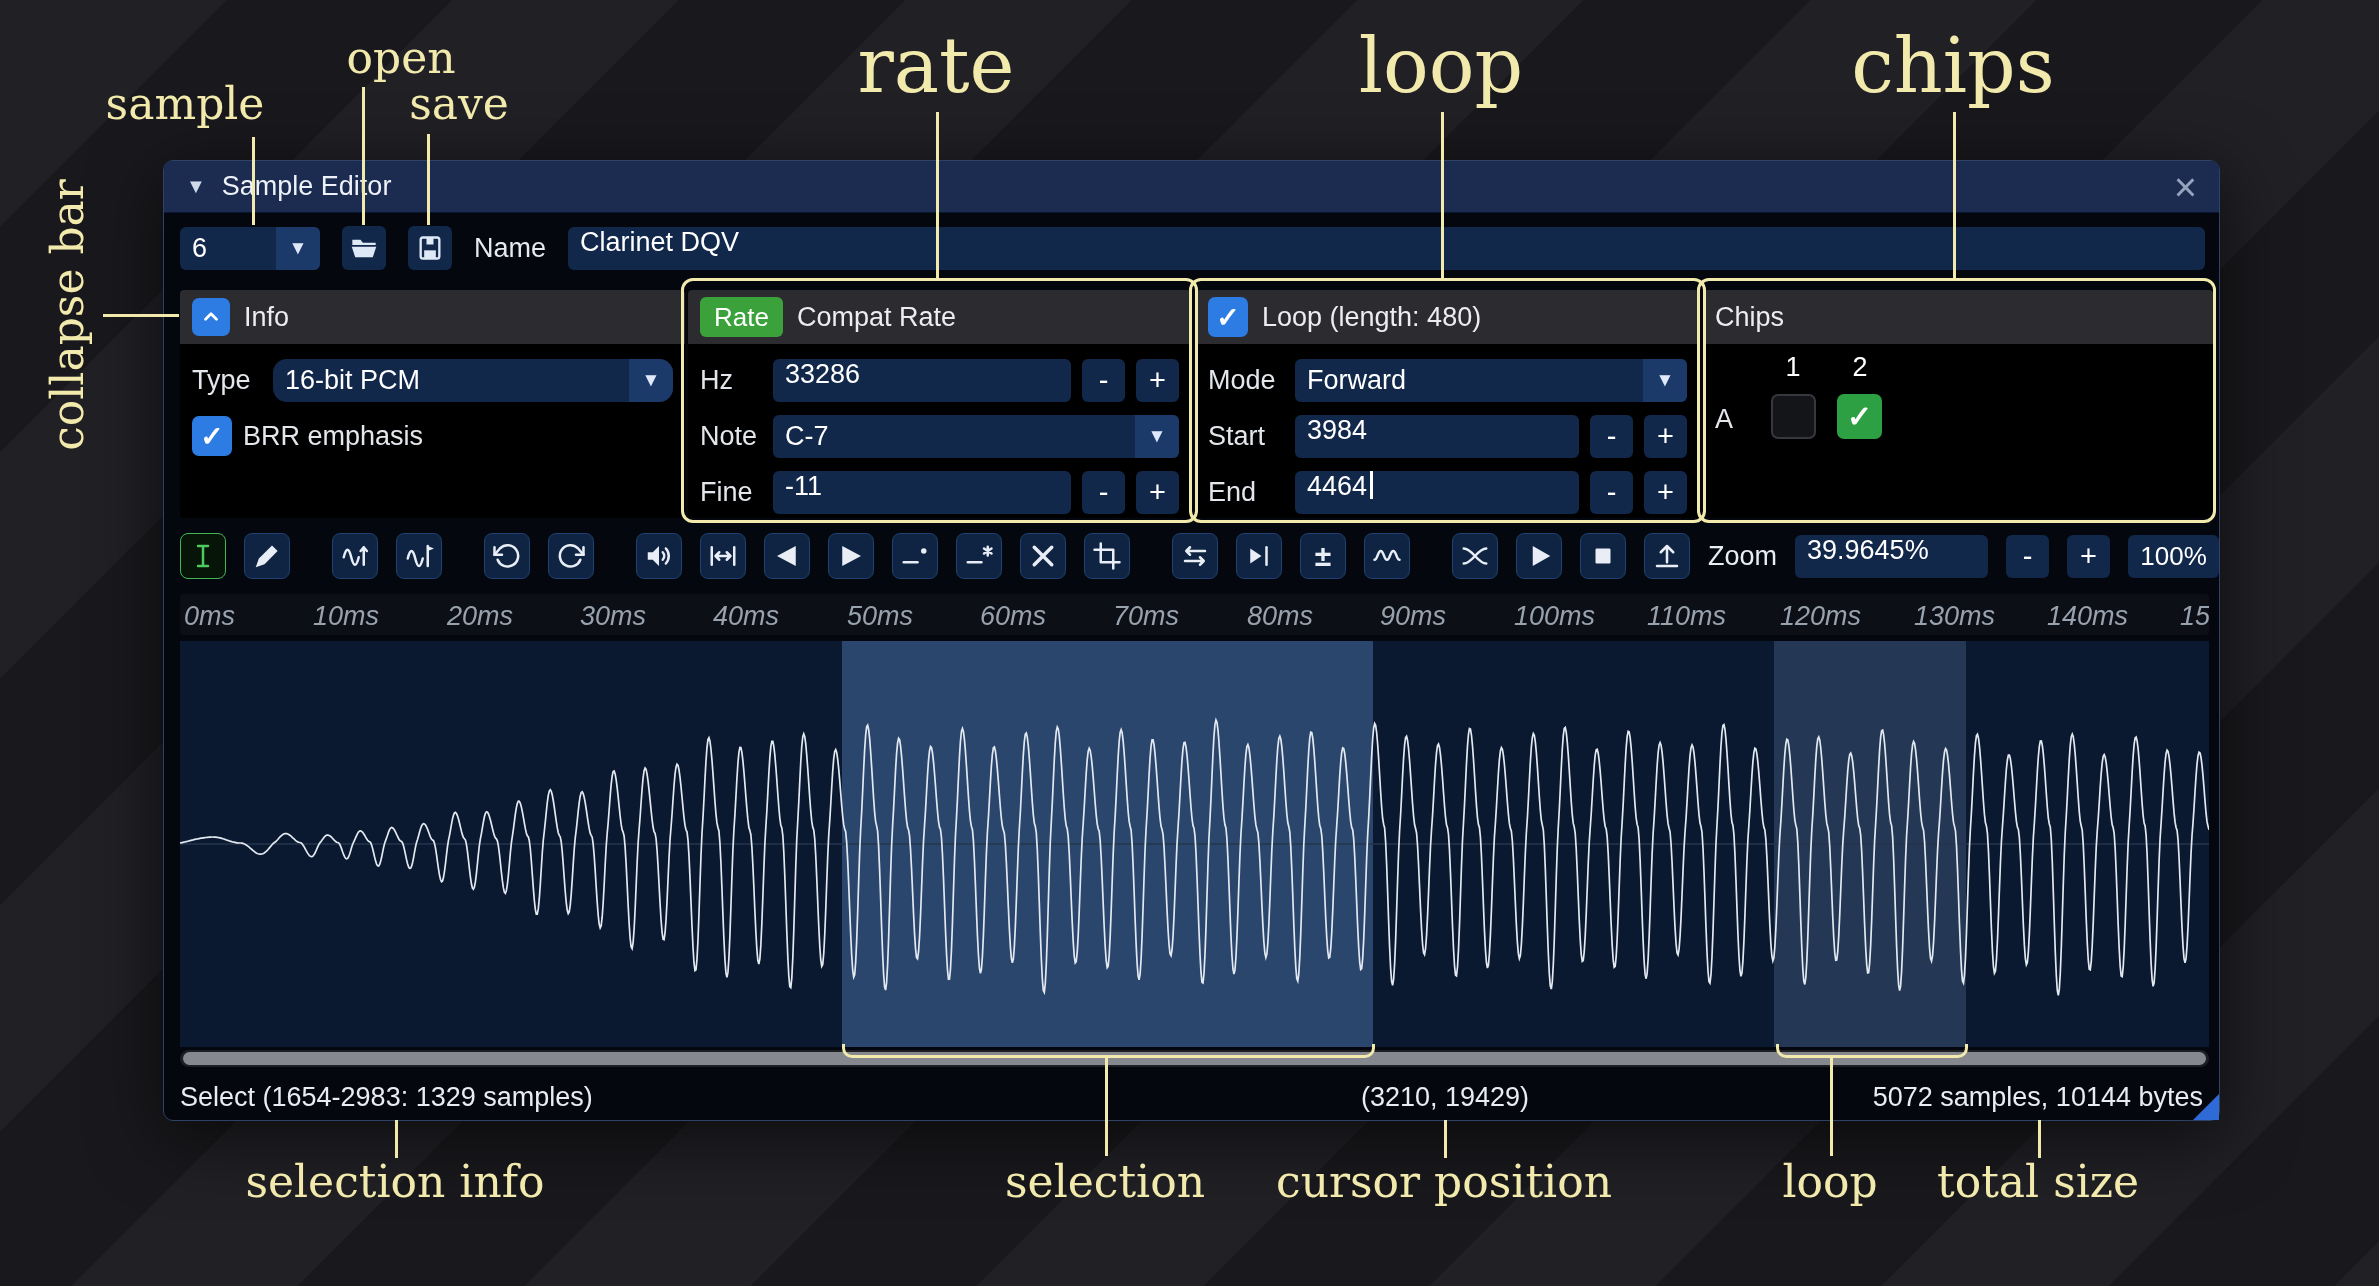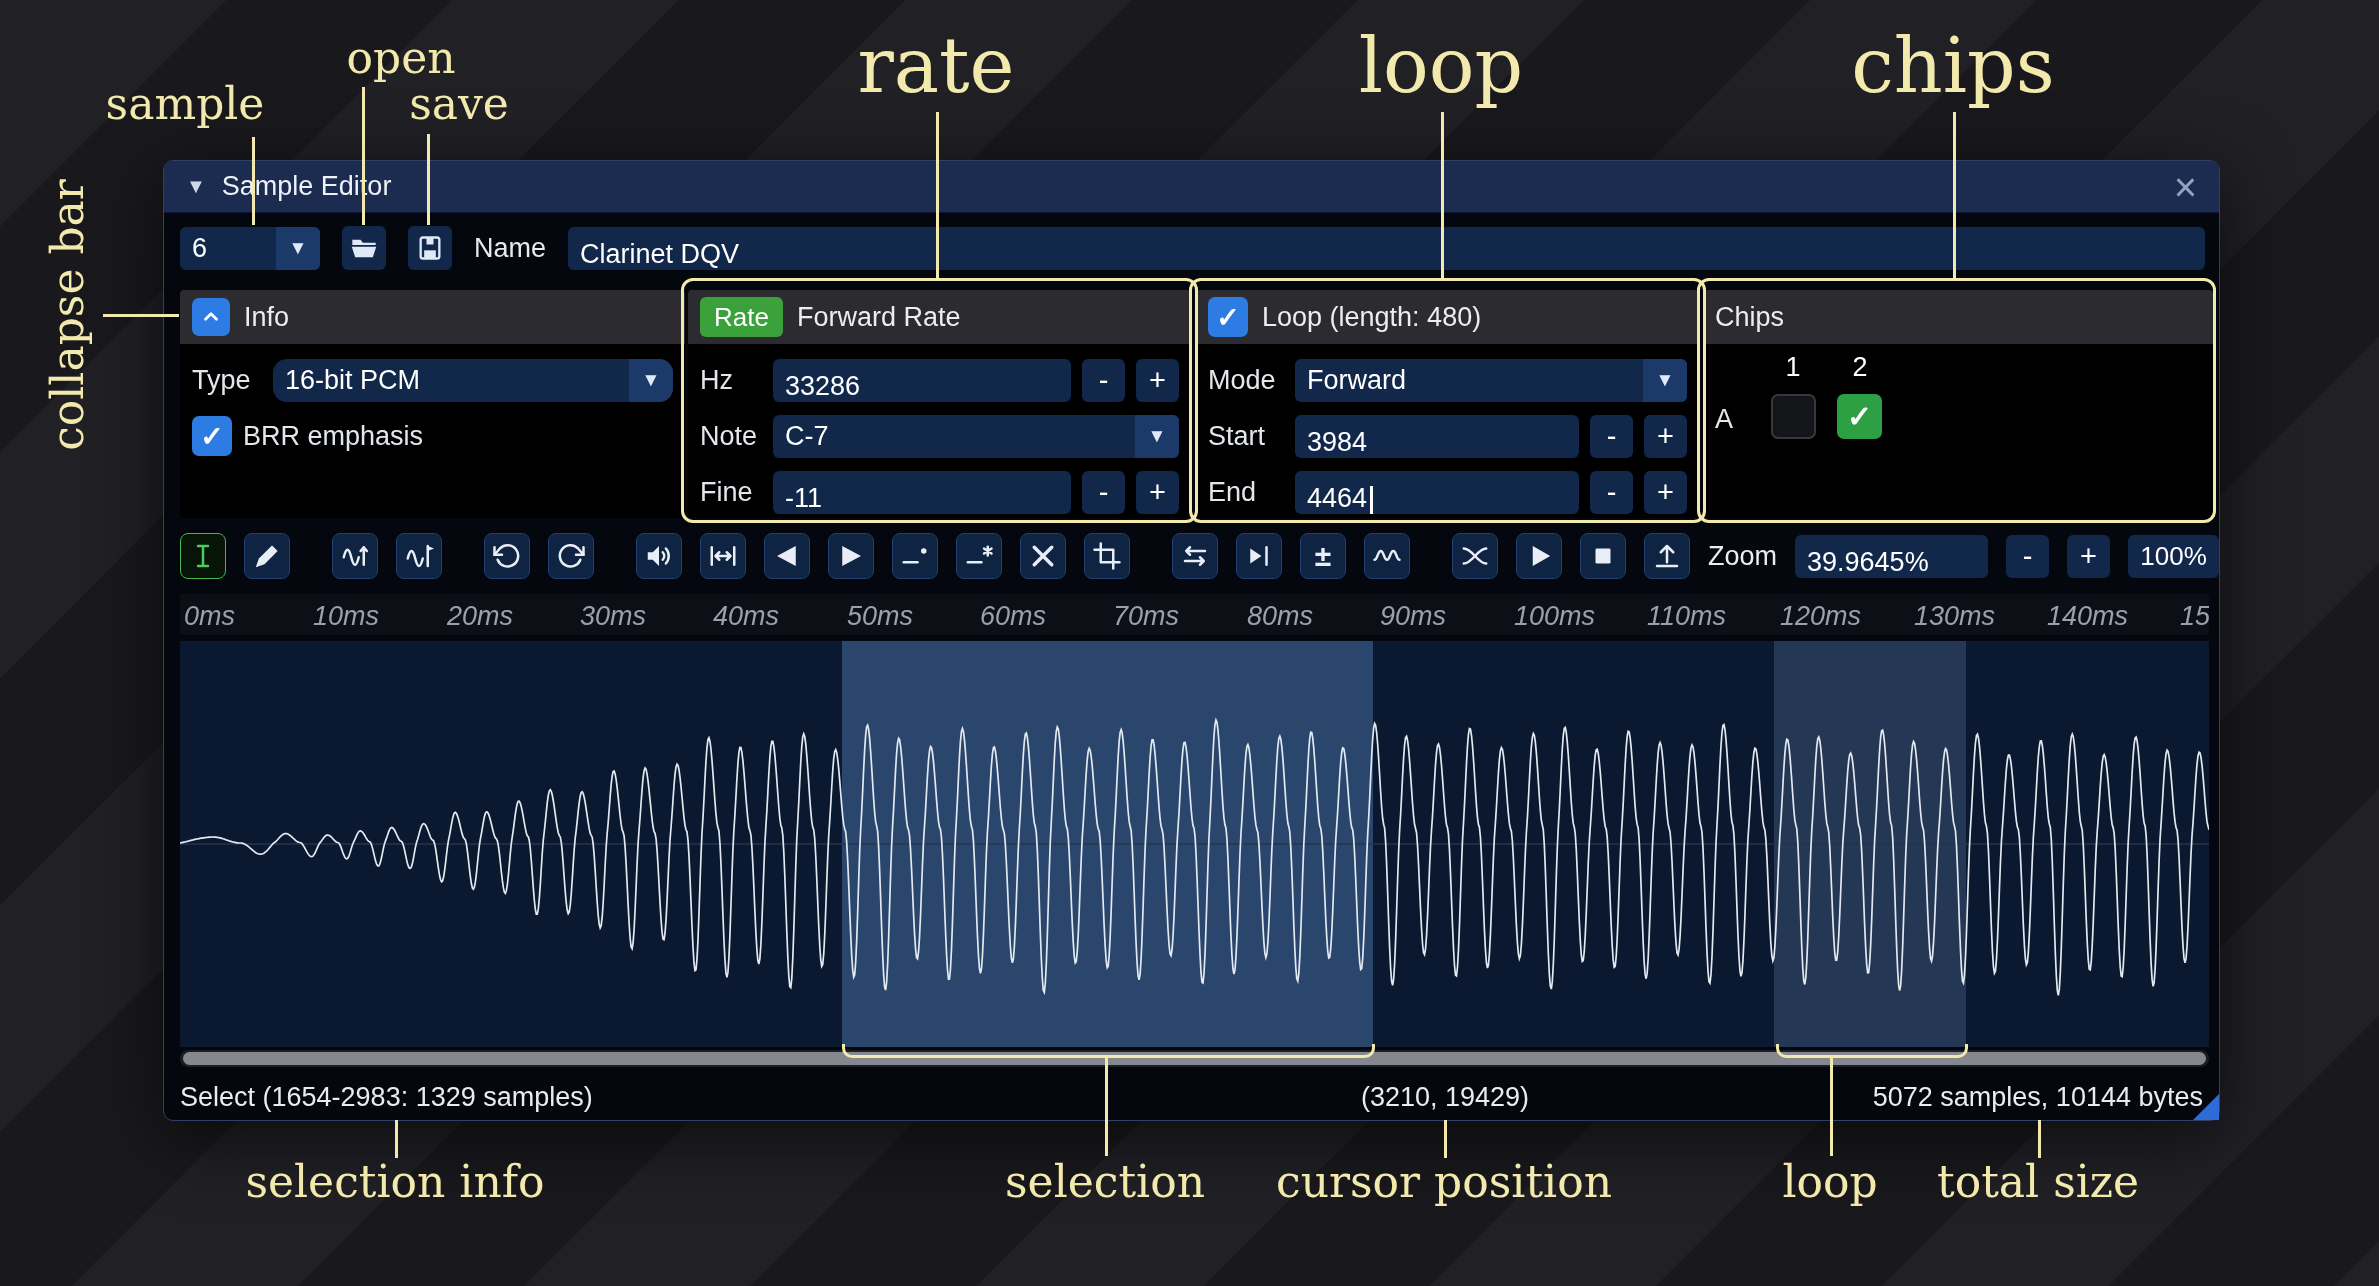--- a/index.html
+++ b/index.html
@@ -24,21 +24,21 @@
   
   .window{position:absolute;left:163px;top:160px;width:2057px;height:961px;background:#04070d;
     border:1.5px solid #2e4166;border-radius:10px;box-shadow:0 16px 70px rgba(0,0,0,.6);z-index:1;}
   .titlebar{position:absolute;left:0;top:0;right:0;height:52px;background:#1b2c50;border-bottom:1px solid #0b1531;
     border-radius:8px 8px 0 0;display:flex;align-items:center;gap:16px;padding:0 22px;}
   .t-collapse{color:#cfd9ea;font-size:20px;}
   .t-title{color:#eef2f8;font-size:27px;}
   .t-close{margin-left:auto;color:#93a3bd;font-size:40px;line-height:1;}
 
   
-  .field{background:#12284b;border-radius:6px;color:#fff;display:flex;align-items:flex-end;padding:0 12px;font-size:27px;height:43px;}
+  .field{background:#12284b;border-radius:6px;color:#fff;display:flex;align-items:flex-start;padding:0 12px;font-size:27px;height:43px;}
   .combo{display:flex;background:#12284b;border-radius:6px;overflow:hidden;height:43px;}
   .combo .val{flex:1;display:flex;align-items:center;padding:0 12px;color:#fff;font-size:27px;}
   .combo .arr{width:44px;background:#1b3a6a;display:flex;align-items:center;justify-content:center;color:#dfe9fb;font-size:19px;}
   .btn{background:#12284b;border-radius:6px;color:#fff;display:flex;align-items:center;justify-content:center;}
   .stepbtn{width:43px;height:43px;font-size:29px;flex:none;}
   .checkbox{width:40px;height:40px;border-radius:7px;display:flex;align-items:center;justify-content:center;
     font-size:28px;font-weight:bold;color:#fff;flex:none;}
   .checkbox.on{background:#2d7ce4;}
   .caret{display:inline-block;width:3px;height:28px;background:#fff;margin-left:3px;}
 
@@ -159,21 +159,21 @@
         <div class="checkbox on">
           <span>✓</span>
         </div>
         <span class="plabel">BRR emphasis</span>
       </div>
     </div>
 
     <div class="panel" style="left:524px;width:503px;">
       <div class="phead">
         <div class="badge">Rate</div>
-        <span>Forward Rate</span>
+        <span>Compat Rate</span>
       </div>
       <div class="prow" style="top:64px;">
         <span class="plabel" style="width:62px;">Hz</span>
         <div class="field" style="flex:1;">
           <span>33286</span>
         </div>
         <div class="btn stepbtn">-</div>
         <div class="btn stepbtn">+</div>
       </div>
       <div class="prow" style="top:120px;">

